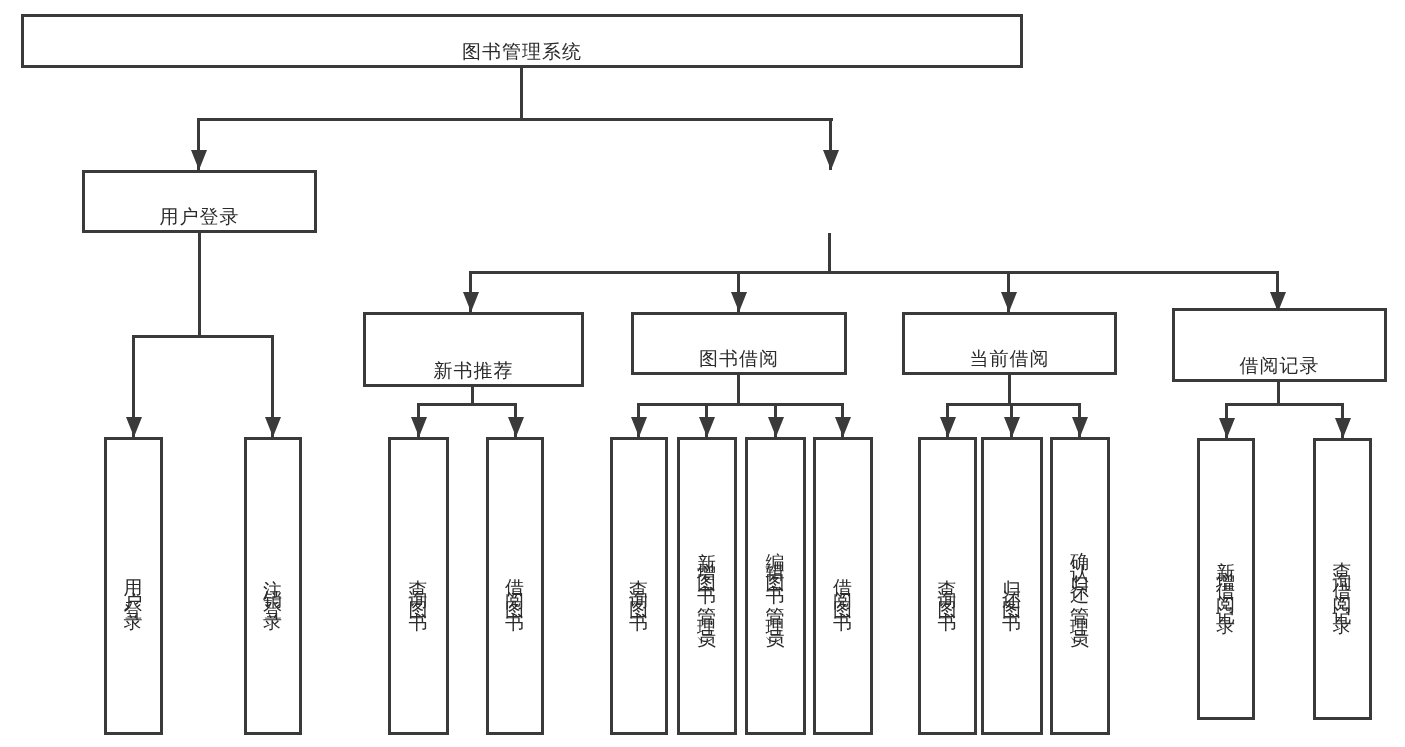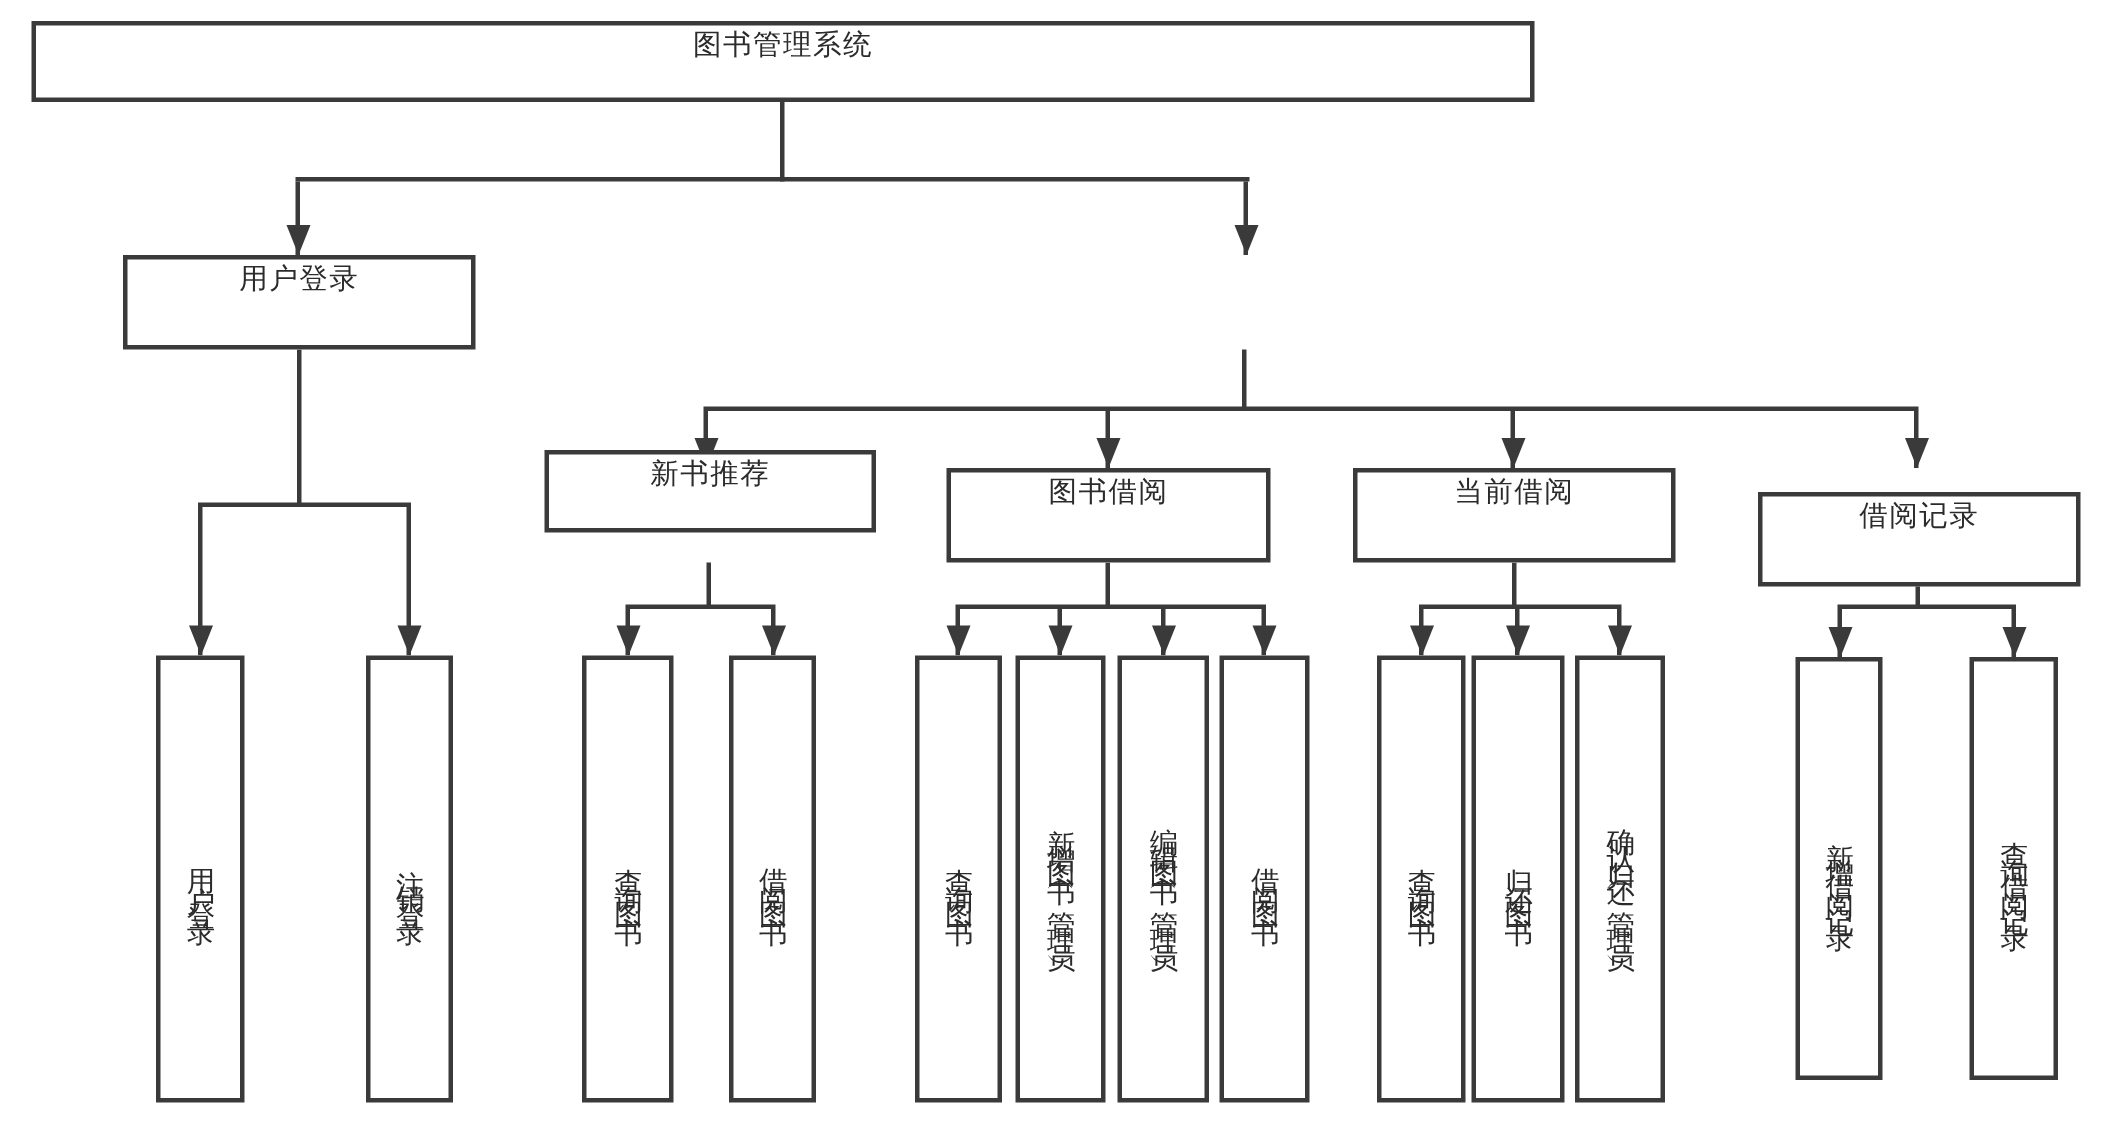--- a/index.html
+++ b/index.html
@@ -6,21 +6,21 @@
   html,body { margin:0; padding:0; background:#ffffff; }
   .canvas {
     position:relative; width:1405px; height:747px; background:#ffffff;
     font-family:"Liberation Sans","DejaVu Sans",sans-serif;
     overflow:hidden;
   }
   
   .box {
     position:absolute; box-sizing:border-box;
     border:3px solid #3a3a3a; background:#ffffff;
-    display:flex; align-items:flex-start; justify-content:center;
+    display:flex; align-items:flex-end; justify-content:center;
     font-size:19px; color:#2b2b2b; letter-spacing:1px;
     z-index:2;
   }
   
   .vbox {
     position:absolute; box-sizing:border-box;
     border:3px solid #3a3a3a; background:#ffffff;
     display:flex; align-items:center; justify-content:center;
     font-size:19px; color:#2b2b2b;
     z-index:2;
@@ -70,30 +70,30 @@
   <div class="arrow" style="left:132px; top:338px; height:99px;"></div>
   <div class="arrow" style="left:271px; top:338px; height:99px;"></div>
 
   <div class="vline" style="left:828px; top:233px; height:40px;"></div>
   <div class="hline" style="left:469px; top:271px; width:810px;"></div>
   <div class="arrow" style="left:469px; top:274px; height:38px;"></div>
   <div class="arrow" style="left:737px; top:274px; height:38px;"></div>
   <div class="arrow" style="left:1007px; top:274px; height:38px;"></div>
   <div class="arrow" style="left:1276px; top:274px; height:38px;"></div>
 
-  <div class="box" style="left:363px; top:300px; width:221px; height:55px;">
+  <div class="box" style="left:363px; top:312px; width:221px; height:75px;">
     <span>新书推荐</span>
   </div>
   <div class="box" style="left:902px; top:312px; width:215px; height:63px;">
     <span>当前借阅</span>
   </div>
   <div class="box" style="left:631px; top:312px; width:216px; height:63px;">
     <span>图书借阅</span>
   </div>
-  <div class="box" style="left:1172px; top:328px; width:215px; height:63px;font-family:Liberation Mono, monospace;">
+  <div class="box" style="left:1172px; top:308px; width:215px; height:74px;font-family:Liberation Mono, monospace;">
     <span>借阅记录</span>
   </div>
 
   <div class="vline" style="left:471px; top:375px; height:30px;"></div>
   <div class="hline" style="left:417px; top:403px; width:100px;"></div>
   <div class="arrow" style="left:417px; top:406px; height:31px;"></div>
   <div class="arrow" style="left:514px; top:406px; height:31px;"></div>
 
   <div class="vline" style="left:737px; top:375px; height:30px;"></div>
   <div class="hline" style="left:637px; top:403px; width:207px;"></div>

